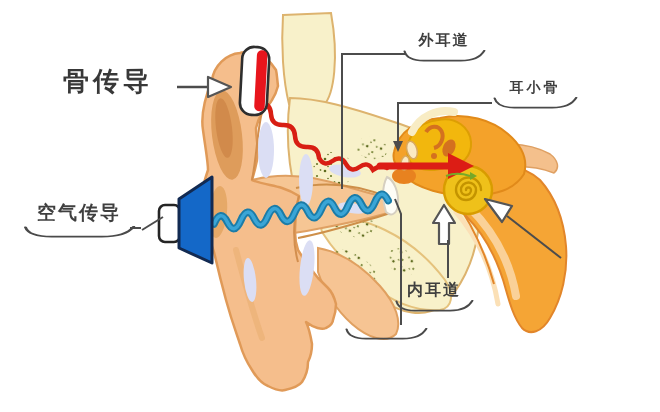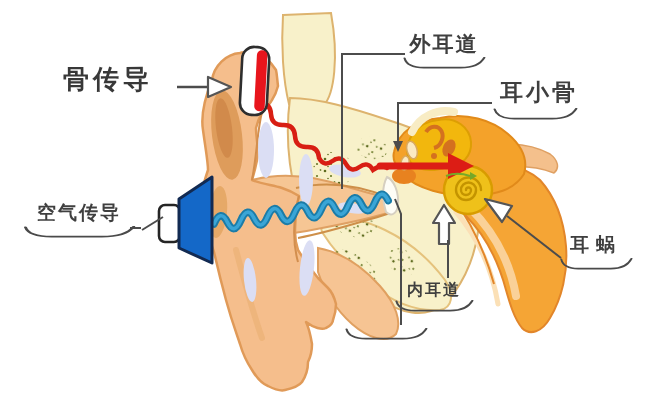--- a/index.html
+++ b/index.html
@@ -3,28 +3,28 @@
 <meta charset="utf-8">
 <style>
   html,body{margin:0;padding:0;}
   body{width:660px;height:412px;background:#ffffff;overflow:hidden;
        font-family:"Liberation Sans","DejaVu Sans",sans-serif;}
   #canvas{position:relative;width:660px;height:412px;background:#fff;}
   #art{position:absolute;left:0;top:0;}
   .lbl{position:absolute;text-align:center;color:#3f3f3f;font-weight:600;line-height:1.2;}
   .lbl .bk{display:block;width:100%;height:13px;margin-top:1px;}
   .bk path{fill:none;stroke:#4a4a4a;stroke-width:2.6;stroke-linecap:round;}
-  #lbl-ext  {left:402px;top:31px;width:84px;font-size:21px;letter-spacing:2px;}
-  #lbl-oss  {left:492px;top:79px;width:86px;font-size:23px;letter-spacing:3px;text-align:right;}
+  #lbl-ext  {left:402px;top:31px;width:84px;font-size:15px;letter-spacing:2px;}
+  #lbl-oss  {left:492px;top:79px;width:86px;font-size:14px;letter-spacing:3px;}
   #lbl-nerve{left:516px;top:151px;width:116px;font-size:16px;letter-spacing:1px;}
   #lbl-coch {left:559px;top:234px;width:74px;font-size:19px;letter-spacing:7px;}
   #lbl-int  {left:394px;top:280px;width:80px;font-size:16px;letter-spacing:2px;}
   #lbl-drum {left:344px;top:327px;width:84px;font-size:19px;letter-spacing:7px;}
   #lbl-air  {left:22px;top:202px;width:114px;font-size:19px;letter-spacing:2px;}
-  #lbl-bone {left:50px;top:66px;width:116px;font-size:26px;letter-spacing:4px;font-weight:700;color:#383838;font-family:Liberation Mono, monospace;}
+  #lbl-bone {left:50px;top:66px;width:116px;font-size:26px;letter-spacing:4px;font-weight:700;color:#383838;}
 </style>
 </head>
 <body>
 
 <div id="canvas">
 
 <svg id="art" width="660" height="412" viewBox="0 0 660 412">
   <defs>
     <pattern id="spk" width="14" height="12" patternUnits="userSpaceOnUse">
       <circle cx="3" cy="3" r="1.3" fill="#5E6B1F"></circle>
@@ -177,26 +177,20 @@
 </div>
 
 <div class="lbl" id="lbl-oss">
   <span>耳小骨</span>
   <svg class="bk" viewBox="0 0 100 22" preserveAspectRatio="none">
     <path d="M3,2 C5,13 13,18 26,18 L70,18 C84,18 93,13 98,1"></path>
       </svg>
 </div>
 
 
-<div class="lbl" id="lbl-coch">
-  <span>耳蜗</span>
-  <svg class="bk" viewBox="0 0 100 22" preserveAspectRatio="none">
-    <path d="M3,2 C5,13 13,18 26,18 L70,18 C84,18 93,13 98,1"></path>
-      </svg>
-</div>
 
 <div class="lbl" id="lbl-int">
   <span>内耳道</span>
   <svg class="bk" viewBox="0 0 100 22" preserveAspectRatio="none">
     <path d="M3,2 C5,13 13,18 26,18 L70,18 C84,18 93,13 98,1"></path>
       </svg>
 </div>
 
 <div class="lbl" id="lbl-drum">
   <svg class="bk" viewBox="0 0 100 22" preserveAspectRatio="none">

